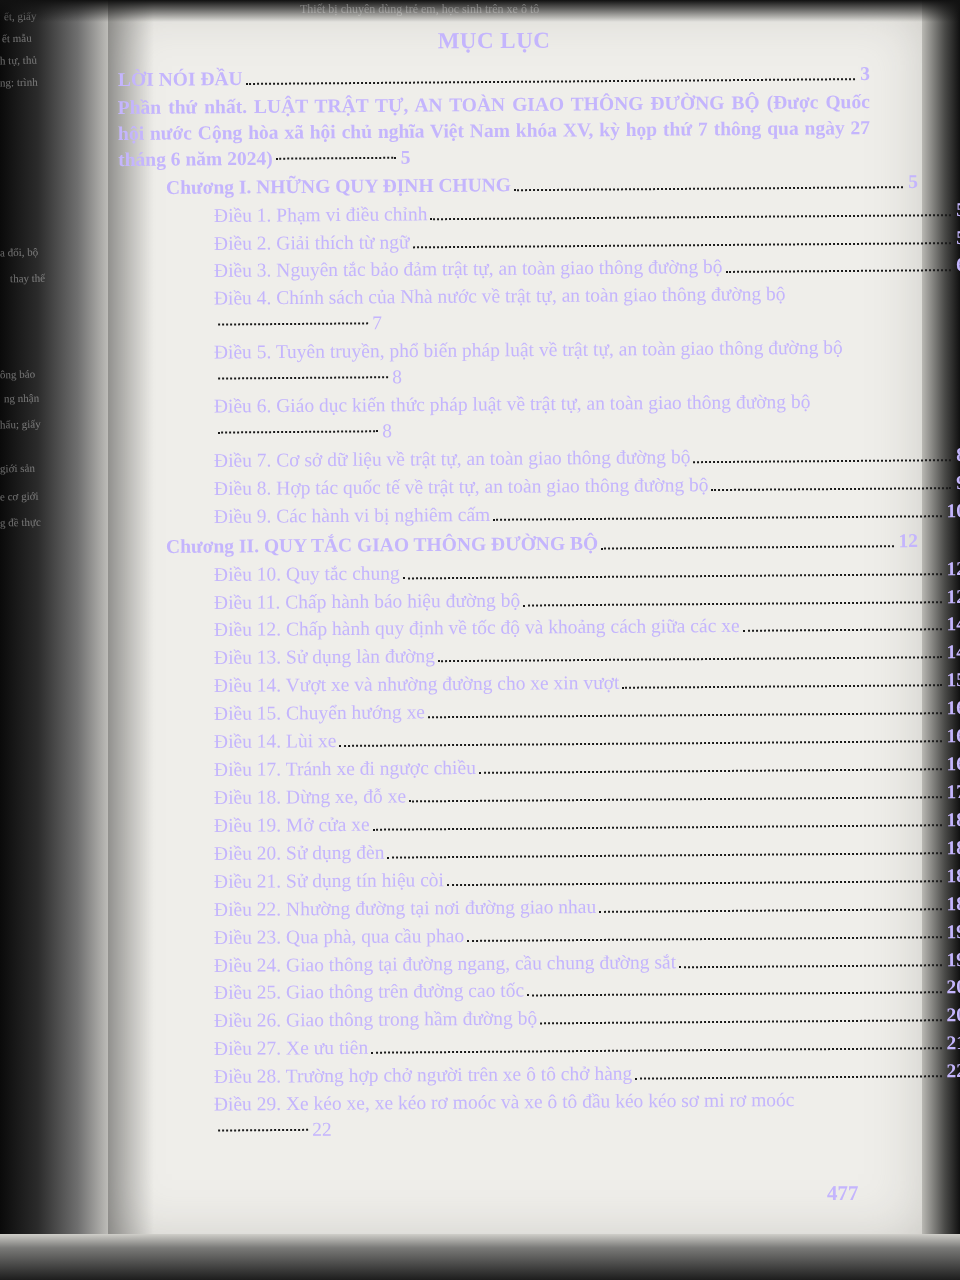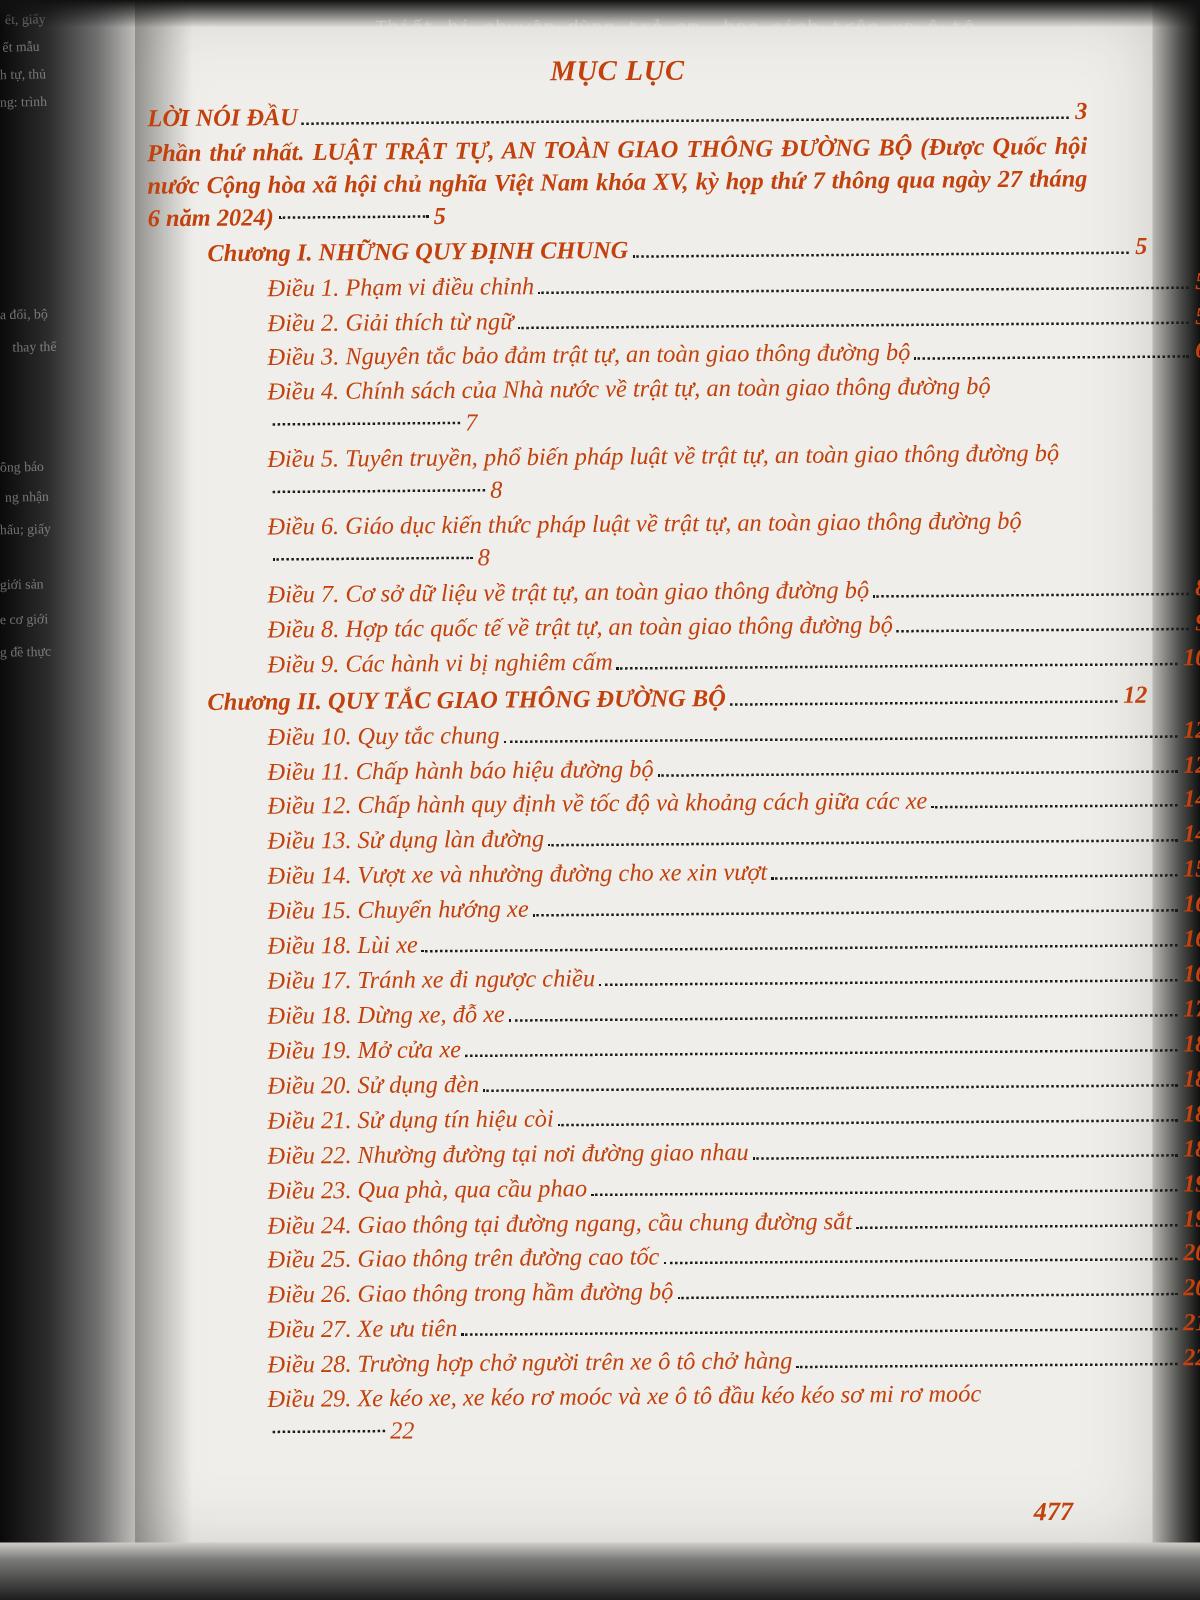--- a/index.html
+++ b/index.html
@@ -46,27 +46,26 @@
   .page-sheet {
     position: absolute;
     left: 100px; top: 0;
     width: 830px; height: 1246px;
     background: #efeeea;
     box-shadow: inset 0 0 60px rgba(140,138,130,0.45);
   }
   .content {
     position: absolute;
     left: 110px;
-    top: 16px;
+    top: 0;
     width: 800px;
     height: 1246px;
     padding: 20px 40px 0 8px;
     box-sizing: border-box;
-    color: #c2410c;
-    font-style: italic;
+    color: #c4b5fd;
   }
   .doc-title {
     text-align: center;
     font-size: 23px;
     font-weight: bold;
     letter-spacing: 0.5px;
     margin: 8px 0 10px 0;
     transform: rotate(-0.25deg);
   }
   .toc {
@@ -122,25 +121,24 @@
     pointer-events: none;
   }
   .top-dark {
     position: absolute;
     left: 0; top: 0; width: 960px; height: 22px;
     background: linear-gradient(180deg, #111 0%, rgba(17,17,17,0) 100%);
     pointer-events: none;
   }
   .ghost-top {
     position: absolute;
-    top: 14px;
+    top: 2px;
     color: rgba(230,230,230,0.35);
-    font-size: 16px;
+    font-size: 12px;
     white-space: nowrap;
-    font-family: Liberation Mono, monospace;
   }
 </style>
 </head>
 <body>
 
 <div id="page">
 
   <div class="page-sheet"></div>
   <div class="spine-shadow"></div>
 
@@ -269,21 +267,21 @@
         <span class="txt">Điều 14. Vượt xe và nhường đường cho xe xin vượt</span>
         <span class="dots"></span>
         <span class="pg">15</span>
       </div>
       <div class="row lvl-3 block">
         <span class="txt">Điều 15. Chuyển hướng xe</span>
         <span class="dots"></span>
         <span class="pg">16</span>
       </div>
       <div class="row lvl-3 block">
-        <span class="txt">Điều 18. Lùi xe</span>
+        <span class="txt">Điều 14. Lùi xe</span>
         <span class="dots"></span>
         <span class="pg">16</span>
       </div>
       <div class="row lvl-3 block">
         <span class="txt">Điều 17. Tránh xe đi ngược chiều</span>
         <span class="dots"></span>
         <span class="pg">16</span>
       </div>
       <div class="row lvl-3 block">
         <span class="txt">Điều 18. Dừng xe, đỗ xe</span>

